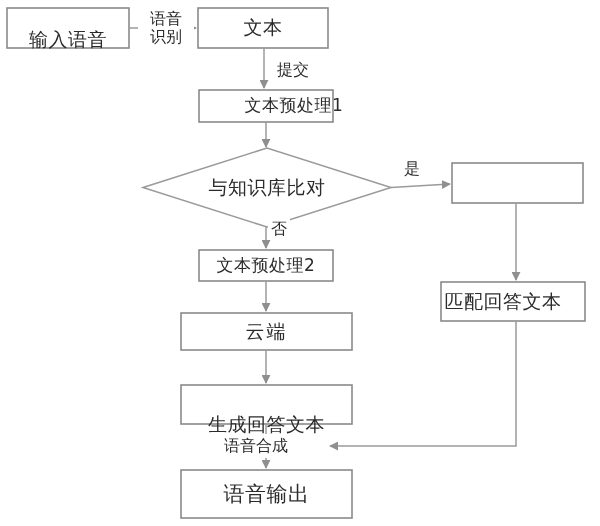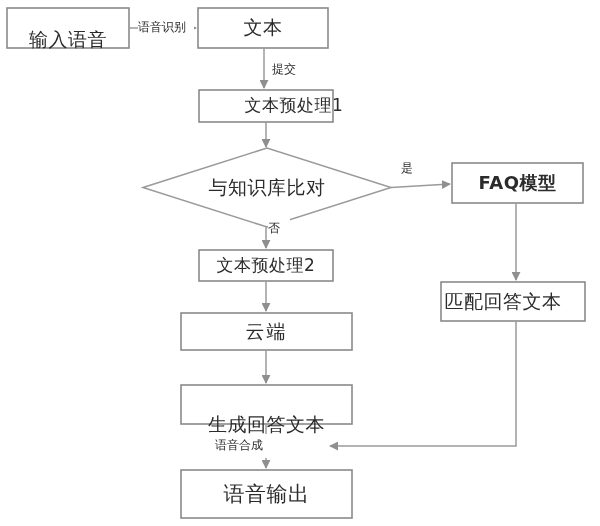--- a/index.html
+++ b/index.html
@@ -45,28 +45,29 @@
     text-align: center;
     letter-spacing: 0.5px;
     white-space: nowrap;
     display: flex;
     align-items: center;
     justify-content: center;
   }
   .edge-label {
     position: absolute;
     color: #2b2b2b;
-    font-size: 12px;
+    font-size: 16px;
     line-height: 1.12;
     text-align: center;
     white-space: nowrap;
     background: #ffffff;
     display: flex;
     align-items: center;
-    flex-direction: row;
+    justify-content: center;
+    flex-direction: column;
   }
   .edge-label.two-line { line-height: 1.15; }
 </style>
 </head>
 <body>
 
 <div id="canvas">
 
   <svg class="flow" viewBox="0 0 600 526">
     <defs>
@@ -104,21 +105,20 @@
 
     <line class="edge-line" x1="266" y1="424" x2="266" y2="468" marker-end="url(#arrow)"></line>
 
     <polyline class="edge-line" points="516,321 516,446 330,446" marker-end="url(#arrow)"></polyline>
   </svg>
 
   <div class="node-label" style="left:7px;  top:20px;   width:122px; height:40px;">输入语音</div>
   <div class="node-label" style="left:198px;top:8px;   width:130px; height:40px;">文本</div>
   <div class="node-label" style="left:199px;top:90px;  width:134px; height:32px; font-size:17px;padding-left:28px;">文本预处理1</div>
   <div class="node-label" style="left:143px;top:168px; width:248px; height:39px;">与知识库比对</div>
-  <div class="node-label" style="left:452px;top:163px; width:131px; height:40px; font-weight:bold; font-size:18px;">FAQ模型</div>
   <div class="node-label" style="left:199px;top:250px; width:134px; height:31px; font-size:17px;">文本预处理2</div>
   <div class="node-label" style="left:441px;top:282px; width:124px; height:39px;">匹配回答文本</div>
   <div class="node-label" style="left:181px;top:313px; width:171px; height:37px; letter-spacing:2px;text-align:center;">云端</div>
   <div class="node-label" style="left:181px;top:385px; width:171px; height:39px;margin-top:20px;">生成回答文本</div>
   <div class="node-label" style="left:181px;top:470px; width:171px; height:48px; font-size:21px;border-radius:18px;">语音输出</div>
 
   <div class="edge-label two-line" style="left:138px; top:5px; width:56px; height:46px;">
     <span>语音</span>
     <span>识别</span>
   </div>

